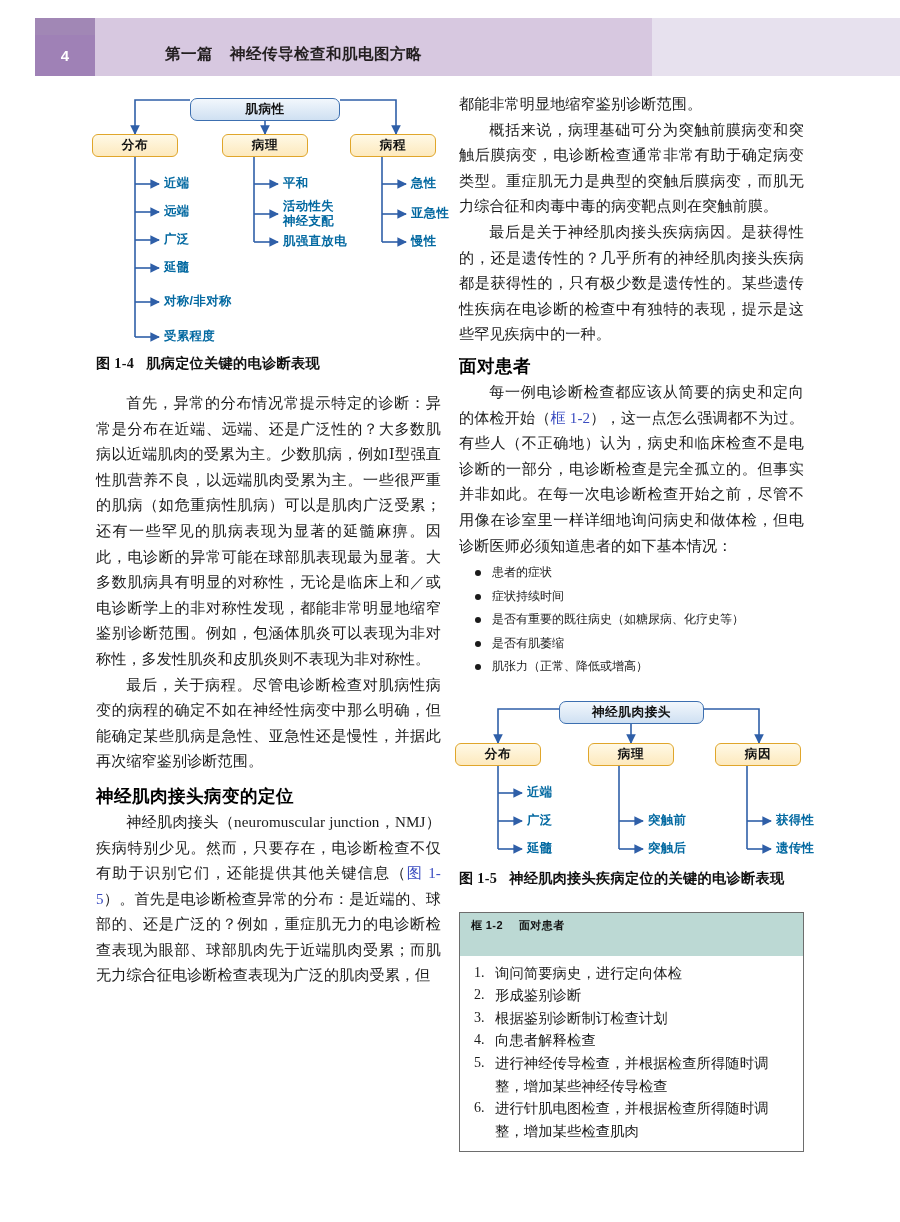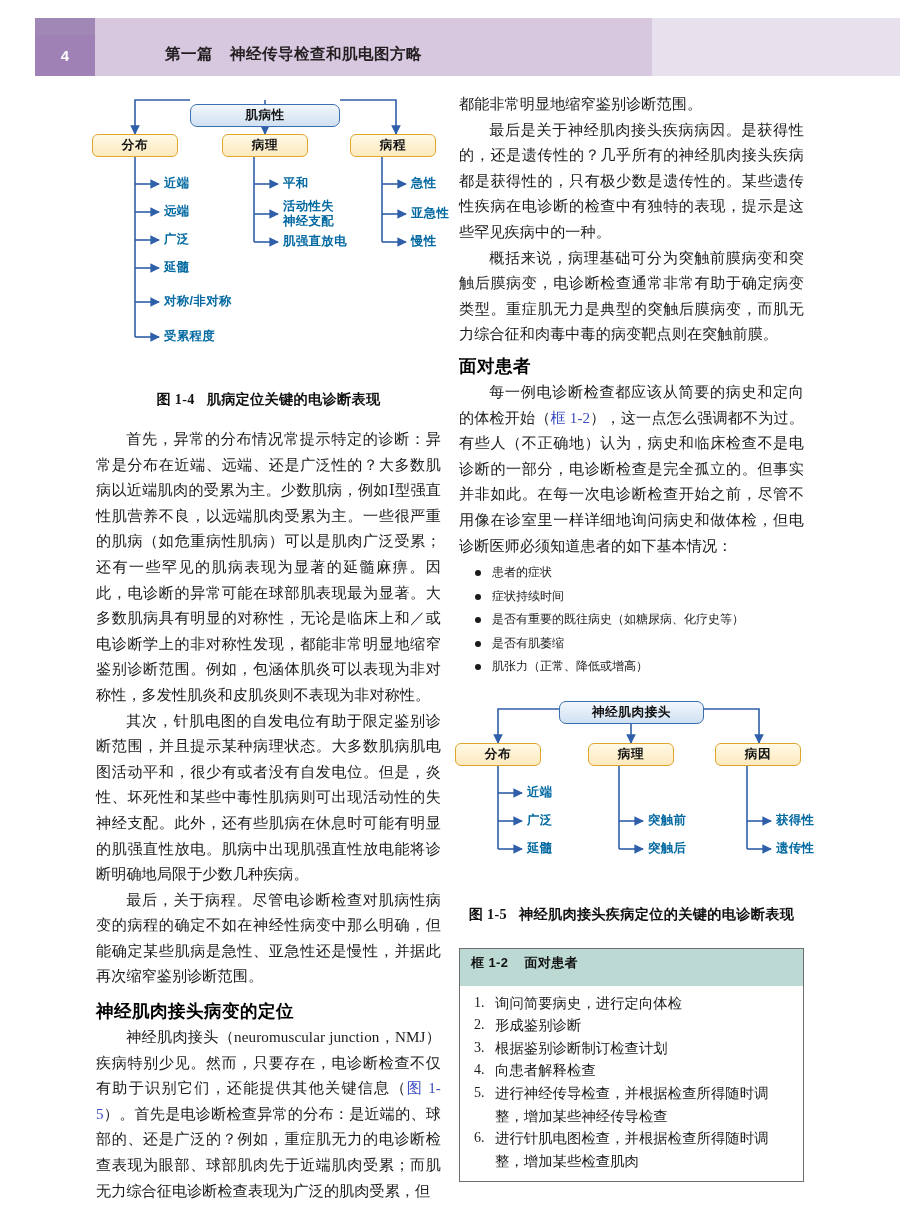--- a/index.html
+++ b/index.html
@@ -119,24 +119,22 @@
     border-radius: 50%;
     background: #1a1a1a;
   }
 
   
   .figure { position: relative; }
   .fig-caption {
     font-family: "Liberation Serif", serif;
     font-weight: bold;
     font-size: 14.2px;
-    text-align: center;
     letter-spacing: 0.3px;
     color: #111;
-    margin-top: 36px;
   }
   .fig-caption .num { margin-right: 12px; }
 
   .flow {
     position: relative;
     width: 345px;
   }
   .node {
     position: absolute;
     box-sizing: border-box;
@@ -175,24 +173,24 @@
 
   
   .infobox {
     position: relative;
     border: 1.2px solid #6d6d6d;
     background: #ffffff;
     box-sizing: border-box;
   }
   .infobox-title {
     background: #bcd9d4;
-    padding: 5px 10px 14px 11px;
-    font-family: "Liberation Sans", sans-serif;
-    font-weight: bold;
-    font-size: 13px;
+    padding: 5px 10px 23px 11px;
+    font-family: "Liberation Sans", sans-serif;
+    font-weight: bold;
+    font-size: 11px;
     letter-spacing: 0.4px;
     color: #111;
   }
   .infobox-title .bx { margin-right: 16px; }
   ol.infobox-list {
     margin: 0;
     padding: 6px 12px 9px 12px;
     list-style: none;
     counter-reset: bxitem;
   }
@@ -259,21 +257,21 @@
           <path d="M158,122 L182,122" marker-end="url(#ah4)"></path>
           <path d="M158,150 L182,150" marker-end="url(#ah4)"></path>
 
           <path d="M286,65 L286,150"></path>
           <path d="M286,92  L310,92" marker-end="url(#ah4)"></path>
           <path d="M286,122 L310,122" marker-end="url(#ah4)"></path>
           <path d="M286,150 L310,150" marker-end="url(#ah4)"></path>
         </g>
       </svg>
 
-      <div class="node root" style="left:94px; top:12px; width:150px;">肌病性</div>
+      <div class="node root" style="left:94px; top:6px; width:150px;">肌病性</div>
 
       <div class="node cat" style="left:-4px; top:42px; width:86px;">分布</div>
       <div class="node cat" style="left:126px; top:42px; width:86px;">病理</div>
       <div class="node cat" style="left:254px; top:42px; width:86px;">病程</div>
 
       <div class="leaf" style="left:68px; top:84px;">近端</div>
       <div class="leaf" style="left:68px; top:112px;">远端</div>
       <div class="leaf" style="left:68px; top:140px;">广泛</div>
       <div class="leaf" style="left:68px; top:168px;">延髓</div>
       <div class="leaf" style="left:68px; top:202px;">对称/非对称</div>
@@ -288,33 +286,32 @@
       <div class="leaf" style="left:315px; top:114px;">亚急性</div>
       <div class="leaf" style="left:315px; top:142px;">慢性</div>
     </div>
 
     <div class="fig-caption">
       <span class="num">图 1-4</span><span>肌病定位关键的电诊断表现</span>
     </div>
   </div>
 
   <p class="body" style="margin-top:18px;">首先，异常的分布情况常提示特定的诊断：异常是分布在近端、远端、还是广泛性的？大多数肌病以近端肌肉的受累为主。少数肌病，例如Ⅰ型强直性肌营养不良，以远端肌肉受累为主。一些很严重的肌病（如危重病性肌病）可以是肌肉广泛受累；还有一些罕见的肌病表现为显著的延髓麻痹。因此，电诊断的异常可能在球部肌表现最为显著。大多数肌病具有明显的对称性，无论是临床上和／或电诊断学上的非对称性发现，都能非常明显地缩窄鉴别诊断范围。例如，包涵体肌炎可以表现为非对称性，多发性肌炎和皮肌炎则不表现为非对称性。</p>
-  <p class="body">其次，针肌电图的自发电位有助于限定鉴别诊断范围，并且提示某种病理状态。大多数肌病肌电图活动平和，很少有或者没有自发电位。但是，炎性、坏死性和某些中毒性肌病则可出现活动性的失神经支配。此外，还有些肌病在休息时可能有明显的肌强直性放电。肌病中出现肌强直性放电能将诊断明确地局限于少数几种疾病。</p>
   <p class="body">最后，关于病程。尽管电诊断检查对肌病性病变的病程的确定不如在神经性病变中那么明确，但能确定某些肌病是急性、亚急性还是慢性，并据此再次缩窄鉴别诊断范围。</p>
 
   <h2 class="section">神经肌肉接头病变的定位</h2>
 
   <p class="body"><span>神经肌肉接头（neuromuscular junction，NMJ）疾病特别少见。然而，只要存在，电诊断检查不仅有助于识别它们，还能提供其他关键信息（</span><span class="xref">图 1-5</span><span>）。首先是电诊断检查异常的分布：是近端的、球部的、还是广泛的？例如，重症肌无力的电诊断检查表现为眼部、球部肌肉先于近端肌肉受累；而肌无力综合征电诊断检查表现为广泛的肌肉受累，但</span></p>
 </div>
 
 <div class="col col-right">
 
   <p class="body noindent">都能非常明显地缩窄鉴别诊断范围。</p>
+  <p class="body">概括来说，病理基础可分为突触前膜病变和突触后膜病变，电诊断检查通常非常有助于确定病变类型。重症肌无力是典型的突触后膜病变，而肌无力综合征和肉毒中毒的病变靶点则在突触前膜。</p>
   <p class="body">最后是关于神经肌肉接头疾病病因。是获得性的，还是遗传性的？几乎所有的神经肌肉接头疾病都是获得性的，只有极少数是遗传性的。某些遗传性疾病在电诊断的检查中有独特的表现，提示是这些罕见疾病中的一种。</p>
-  <p class="body">概括来说，病理基础可分为突触前膜病变和突触后膜病变，电诊断检查通常非常有助于确定病变类型。重症肌无力是典型的突触后膜病变，而肌无力综合征和肉毒中毒的病变靶点则在突触前膜。</p>
 
   <h2 class="section tight">面对患者</h2>
 
   <p class="body"><span>每一例电诊断检查都应该从简要的病史和定向的体检开始（</span><span class="xref">框 1-2</span><span>），这一点怎么强调都不为过。有些人（不正确地）认为，病史和临床检查不是电诊断的一部分，电诊断检查是完全孤立的。但事实并非如此。在每一次电诊断检查开始之前，尽管不用像在诊室里一样详细地询问病史和做体检，但电诊断医师必须知道患者的如下基本情况：</span></p>
 
   <ul class="bullets">
     <li>患者的症状</li>
     <li>症状持续时间</li>
     <li>是否有重要的既往病史（如糖尿病、化疗史等）</li>
     <li>是否有肌萎缩</li>

